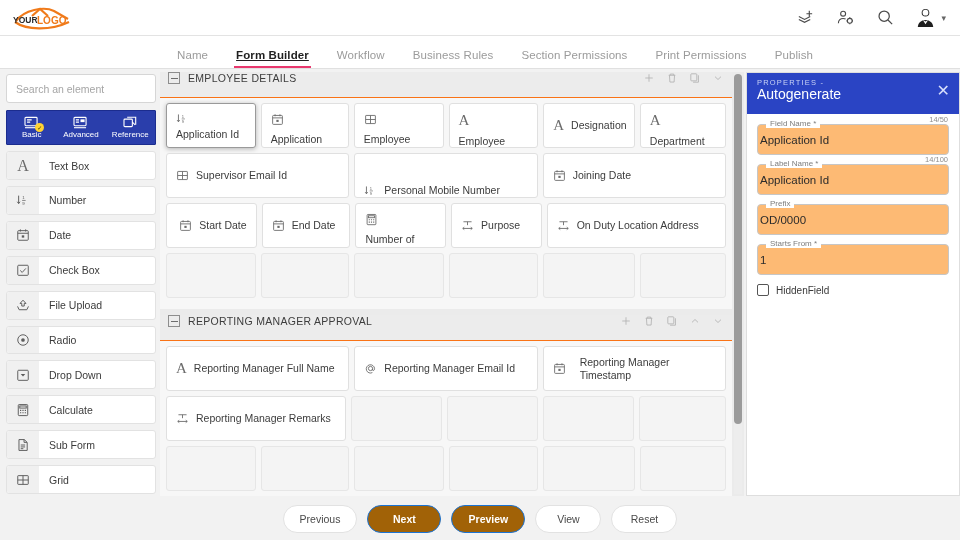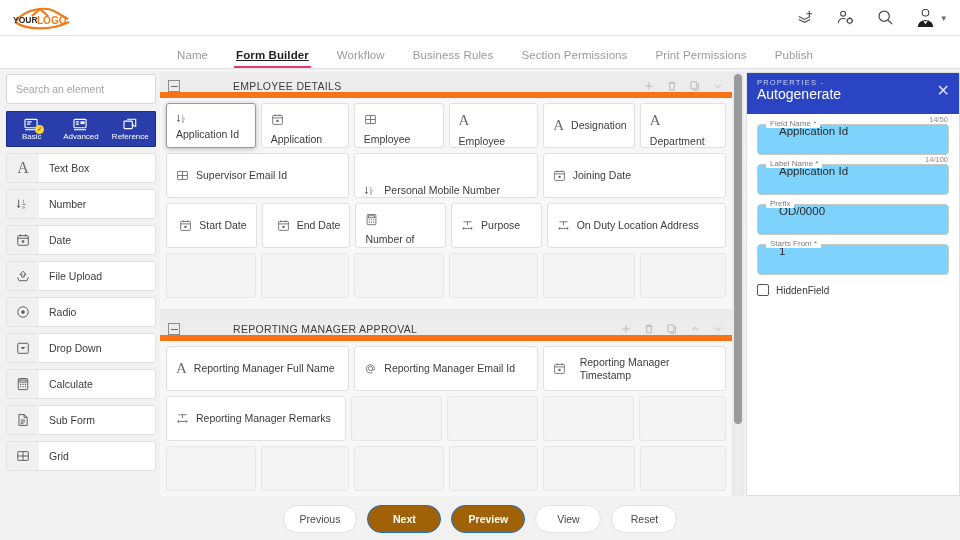--- a/index.html
+++ b/index.html
@@ -84,22 +84,22 @@
   .scroller { position: absolute; inset: 0; right: 12px; }
   .sc-track {
     position: absolute; right: 2px; top: 2px; width: 8px; height: 420px; background: #ededed;
   }
   .sc-thumb {
     position: absolute; right: 2px; top: 2px; width: 8px; height: 350px;
     background: #9b9b9b; border-radius: 4px;
   }
   .section { background: #f7f7f7; margin: 0 0 6px 0; }
   .sec-head {
-    height: 26px; background: #ececec; display: flex; align-items: flex-end;
-    padding: 0 8px; border-bottom: 6px solid #f97316; gap: 45px;
+    height: 26px; background: #ececec; display: flex; align-items: flex-start;
+    padding: 0 8px; border-bottom: 1px solid #f97316;
   }
   .sec-collapse {
     width: 12px; height: 12px; border: 1px solid #8d8d8d; display: flex;
     align-items: center; justify-content: center; margin-right: 8px; cursor: pointer;
   }
   .sec-collapse i { display: block; width: 7px; height: 1px; background: #6d6d6d; }
   .sec-title { font-size: 10.5px; color: #3d3d3d; letter-spacing: .3px; }
   .sec-actions { margin-left: auto; display: flex; align-items: center; gap: 11px; color: #b0b0b0; }
   .sec-actions span { cursor: pointer; display: flex; align-items: center; }
   .rows { padding: 5px 6px 6px 6px; }
@@ -130,21 +130,21 @@
   .props-title { font-size: 14px; margin-top: -1px; color: #ffffff; }
   .props-close {
     position: absolute; right: 9px; top: 10px; font-size: 16px; color: #d8dffb;
     cursor: pointer; line-height: 1; font-weight: 300;
   }
   .props-body { padding: 10px 10px 0 10px; flex: 1; }
   .pfield { margin-bottom: 9px; position: relative; }
   .counter { position: absolute; right: 1px; top: -9px; font-size: 7.5px; color: #8d8d8d; }
   .pbox {
     position: relative; border: 1px solid #c6c6c6; border-radius: 4px;
-    height: 31px; display: flex; padding: 0 21px; background: #7dd3fc;
+    height: 31px; display: flex; align-items: center; padding: 0 2px; background: #fdba74;
   }
   .plabel {
     position: absolute; top: -6px; left: 8px; background: #fff; padding: 0 4px;
     font-size: 8px; color: #7d7d7d;
   }
   .pval { font-size: 11.5px; color: #2b2b2b; }
   .pcheck { display: flex; align-items: center; gap: 7px; margin-top: 3px; cursor: pointer; }
   .cbx { width: 12px; height: 12px; border: 1.4px solid #555; border-radius: 2px; background: #fff; }
   .cbx-lbl { font-size: 10px; color: #3a3a3a; }
 
@@ -273,20 +273,29 @@
               <rect x="2" y="3" width="12" height="11" rx="1"></rect>
               <path d="M2 6h12M5 1.6v2.4M11 1.6v2.4"></path>
               <rect x="6.6" y="8.4" width="2.8" height="2.6" fill="currentColor" stroke="none"></rect>
             </svg>
           </div>
           <div class="el-label">Date</div>
         </div>
         <div class="el-item">
           <div class="el-ico">
             <svg width="14" height="14" viewBox="0 0 16 16" fill="none" stroke="currentColor" stroke-width="1.1">
+              <rect x="2" y="2.6" width="12" height="11.5" rx="1"></rect>
+              <path d="M4.8 8.5l2.3 2.3 4.1-4.6"></path>
+            </svg>
+          </div>
+          <div class="el-label">Check Box</div>
+        </div>
+        <div class="el-item">
+          <div class="el-ico">
+            <svg width="14" height="14" viewBox="0 0 16 16" fill="none" stroke="currentColor" stroke-width="1.1">
               <path d="M8 2.5 L4.6 6.2 h2 v3 h2.8 v-3 h2z"></path>
               <path d="M1.8 9.6 L3.6 13.4 h8.8 l1.8-3.8"></path>
             </svg>
           </div>
           <div class="el-label">File Upload</div>
         </div>
         <div class="el-item">
           <div class="el-ico">
             <svg width="14" height="14" viewBox="0 0 16 16" fill="none" stroke="currentColor" stroke-width="1.1">
               <circle cx="8" cy="8" r="6"></circle>
@@ -455,21 +464,21 @@
               <div class="fld" style="width: 98px; justify-content: flex-end;">
                 <span class="fi">
                   <svg width="13" height="13" viewBox="0 0 16 16" fill="none" stroke="currentColor" stroke-width="1.1">
                     <rect x="2" y="3" width="12" height="11" rx="1"></rect>
                     <path d="M2 6h12M5 1.6v2.4M11 1.6v2.4"></path>
                     <rect x="6.6" y="8.4" width="2.8" height="2.6" fill="currentColor" stroke="none"></rect>
                   </svg>
                 </span>
                 <span class="ftxt">Start Date</span>
               </div>
-              <div class="fld" style="width: 96px; justify-content: flex-end;">
+              <div class="fld" style="width: 96px;">
                 <span class="fi">
                   <svg width="13" height="13" viewBox="0 0 16 16" fill="none" stroke="currentColor" stroke-width="1.1">
                     <rect x="2" y="3" width="12" height="11" rx="1"></rect>
                     <path d="M2 6h12M5 1.6v2.4M11 1.6v2.4"></path>
                     <rect x="6.6" y="8.4" width="2.8" height="2.6" fill="currentColor" stroke="none"></rect>
                   </svg>
                 </span>
                 <span class="ftxt">End Date</span>
               </div>
               <div class="fld wrap2" style="width: 98px;">

